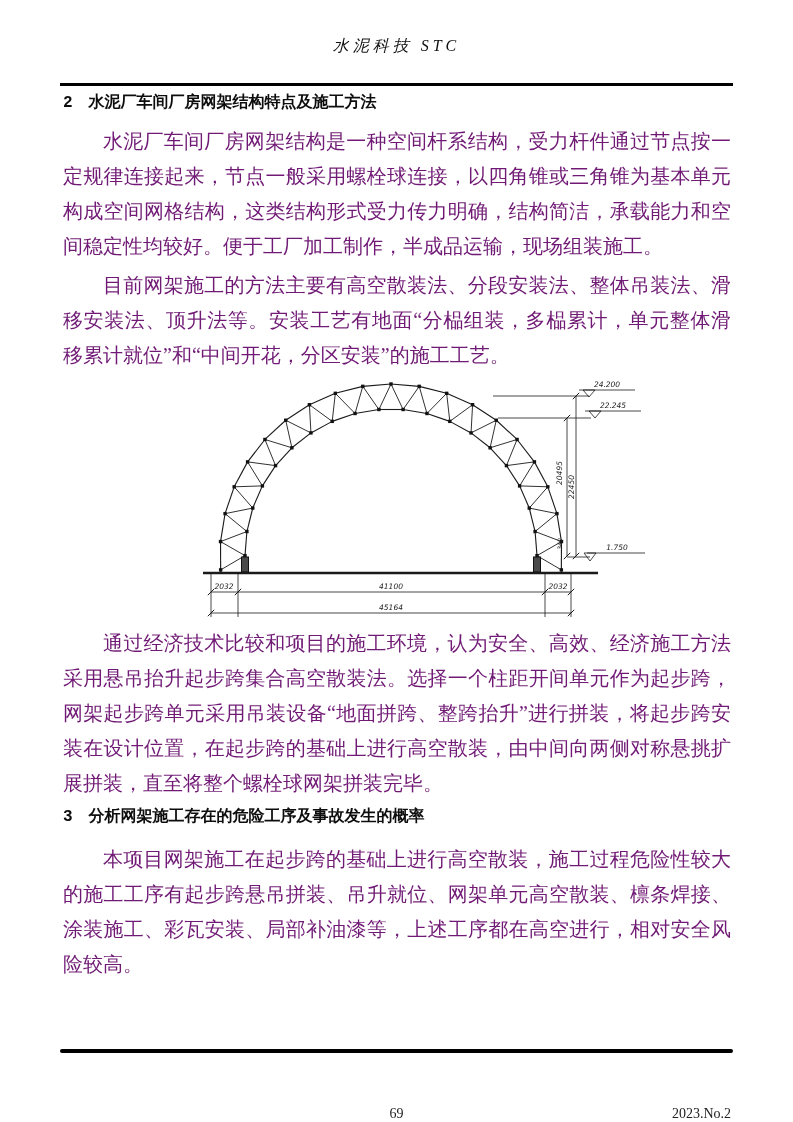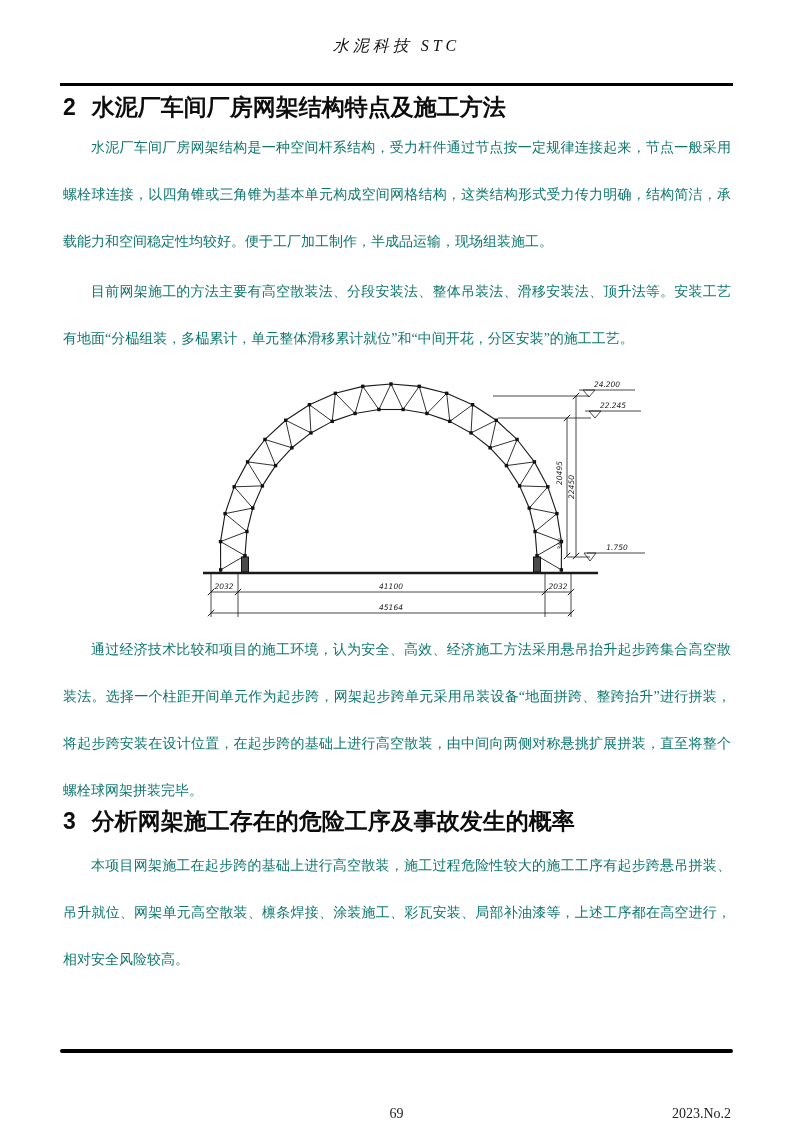--- a/index.html
+++ b/index.html
@@ -9,27 +9,27 @@
     font-family:"Liberation Serif",serif;
   }
   .abs{position:absolute;}
   .journal-title{
     top:36px;left:0;width:793px;text-align:center;
     font-size:16px;font-style:italic;letter-spacing:4px;
     font-family:"Liberation Serif",serif;color:#111;
   }
   .header-rule{top:83px;left:60px;width:673px;height:3px;background:#000;}
   .sec-heading{
-    left:63px;width:680px;font-family:Liberation Sans, sans-serif;
-    font-weight:700;font-size:23px;color:#0d0d0d;white-space:nowrap;
+    left:63px;width:680px;font-family:Liberation Mono, monospace;
+    font-weight:700;font-size:16px;color:#0d0d0d;white-space:nowrap;
   }
   .sec-heading .sec-num{margin-right:16px;}
   .body-para{
-    left:63px;width:668px;font-size:14px;line-height:47px;
-    text-align:justify;word-break:break-all;text-indent:2em;color:#0f766e;
+    left:63px;width:668px;font-size:20px;line-height:35px;
+    text-align:justify;word-break:break-all;text-indent:2em;color:#701a75;
   }
   .figure-wrap{top:373px;left:193px;width:475px;height:250px;}
   .figure-svg{width:475px;height:250px;display:block;}
   .dim-label{
     font-family:"DejaVu Sans",sans-serif;font-style:italic;
     font-size:7.5px;fill:#222;
   }
   .dim-label.small{font-size:6px;}
   .footer-rule{top:1049px;left:60px;width:673px;height:4px;background:#000;border-radius:2px;}
   .footer-row{top:1058px;left:60px;width:673px;height:20px;font-size:14px;color:#222;margin-top:48px;}

